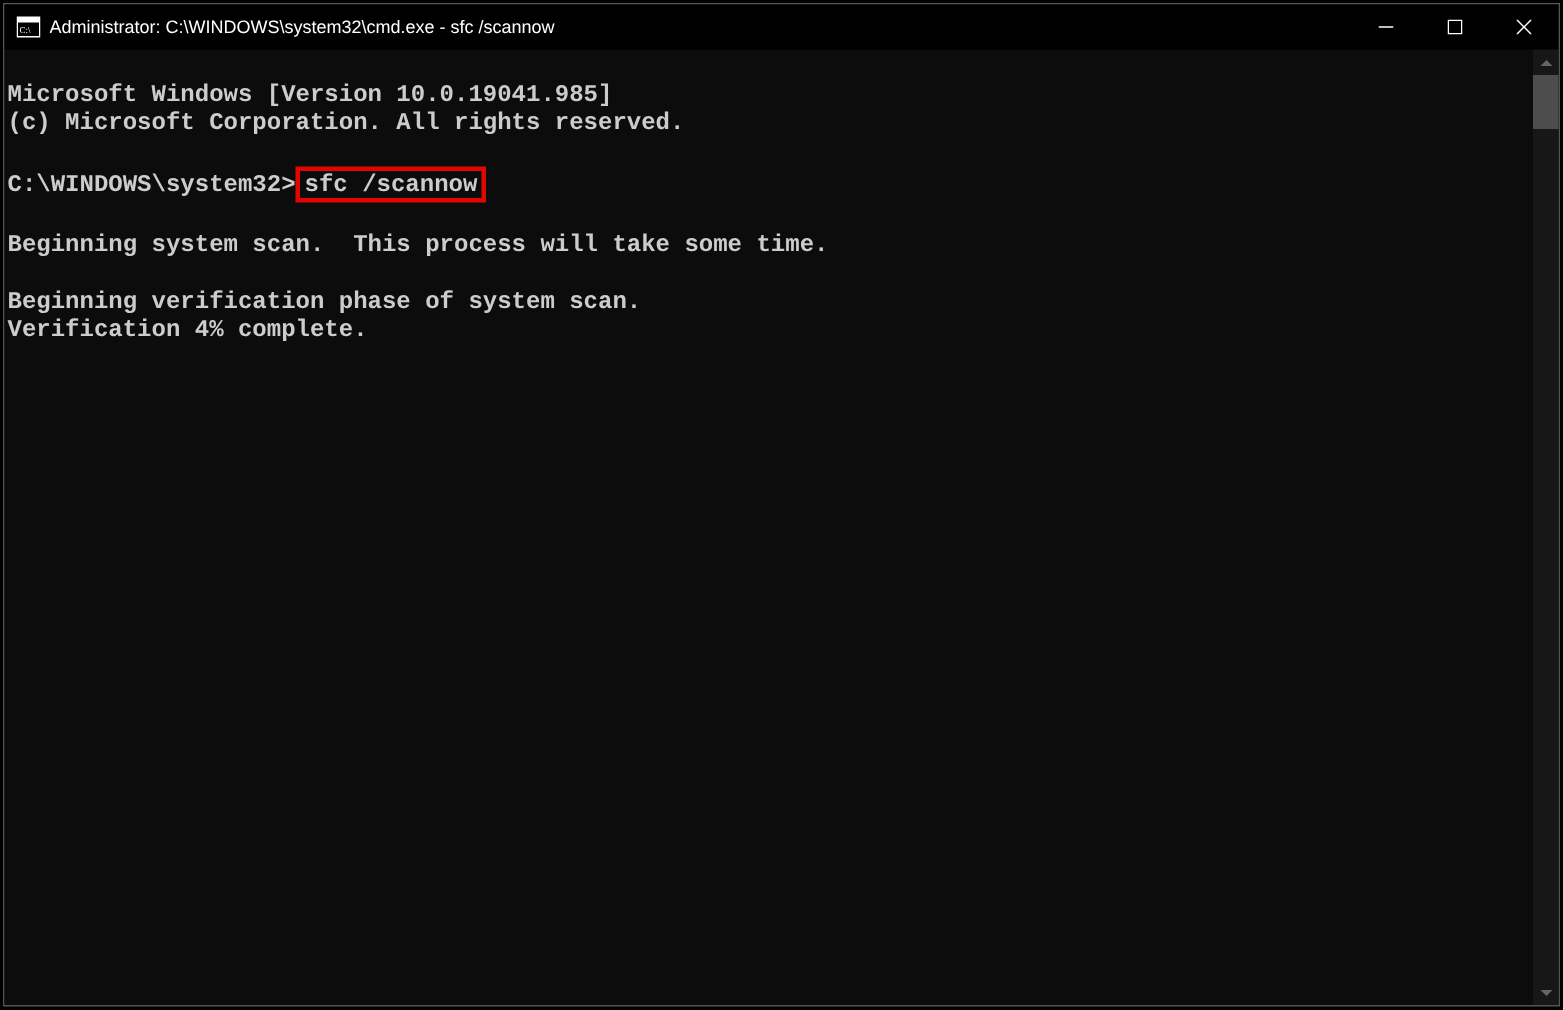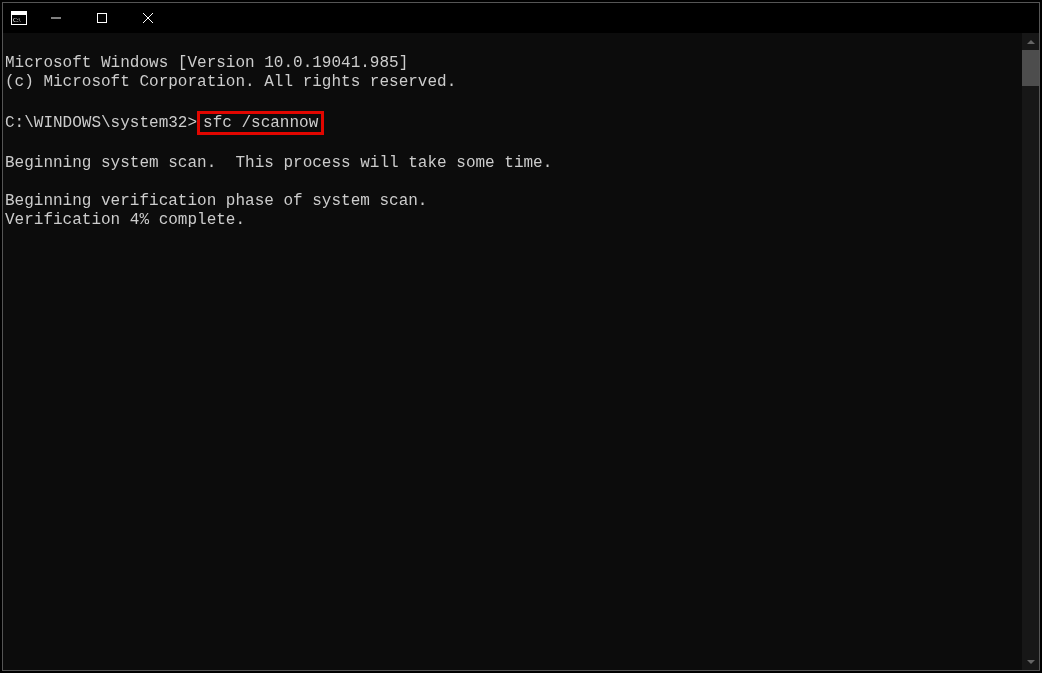--- a/index.html
+++ b/index.html
@@ -57,20 +57,21 @@
     position: absolute;
     top: 30px; left: 0; right: 17px; bottom: 0;
     background: #0c0c0c;
     color: #cccccc;
     font-family: Consolas, 'Courier New', monospace;
     font-size: 16px;
     line-height: 19px;
     padding: 2px 2px;
     white-space: pre;
     overflow: hidden;
+    font-weight: bold;
   }
   .line { white-space: pre; }
   .highlight {
     border: 3px solid #e10600;
     padding: 0 3px;
     display: inline-block;
     line-height: 18px;
   }
   
   .scrollbar {
@@ -102,20 +103,21 @@
 <div class="outer">
 
   <div class="titlebar">
     <span class="icon">
       <svg width="16" height="16" viewBox="0 0 16 16">
         <rect x="0.5" y="1.5" width="15" height="13" fill="#000" stroke="#fff" stroke-width="1"></rect>
         <rect x="1" y="2" width="14" height="3" fill="#fff"></rect>
         <text x="2" y="12" font-family="Consolas" font-size="6" fill="#fff">C:\</text>
       </svg>
     </span>
+    <span class="title">Administrator: C:\WINDOWS\system32\cmd.exe - sfc  /scannow</span>
     <div class="controls">
       <div class="btn">
         <svg width="10" height="10" viewBox="0 0 10 10">
             <line x1="0" y1="5" x2="10" y2="5" stroke="#fff" stroke-width="1"></line>
           </svg>
       </div>
       <div class="btn">
         <svg width="10" height="10" viewBox="0 0 10 10">
             <rect x="0.5" y="0.5" width="9" height="9" fill="none" stroke="#fff" stroke-width="1"></rect>
           </svg>

